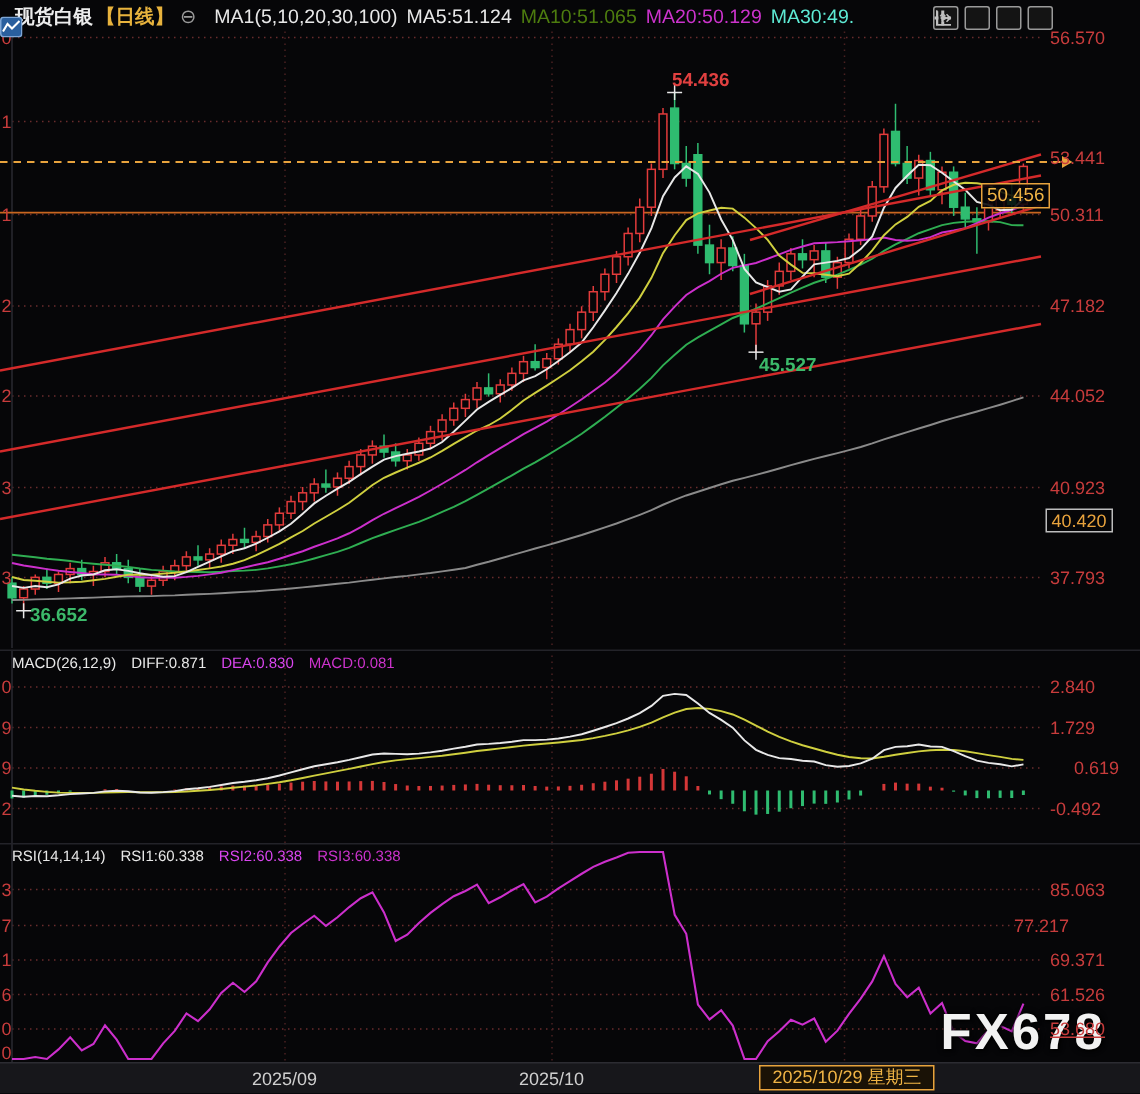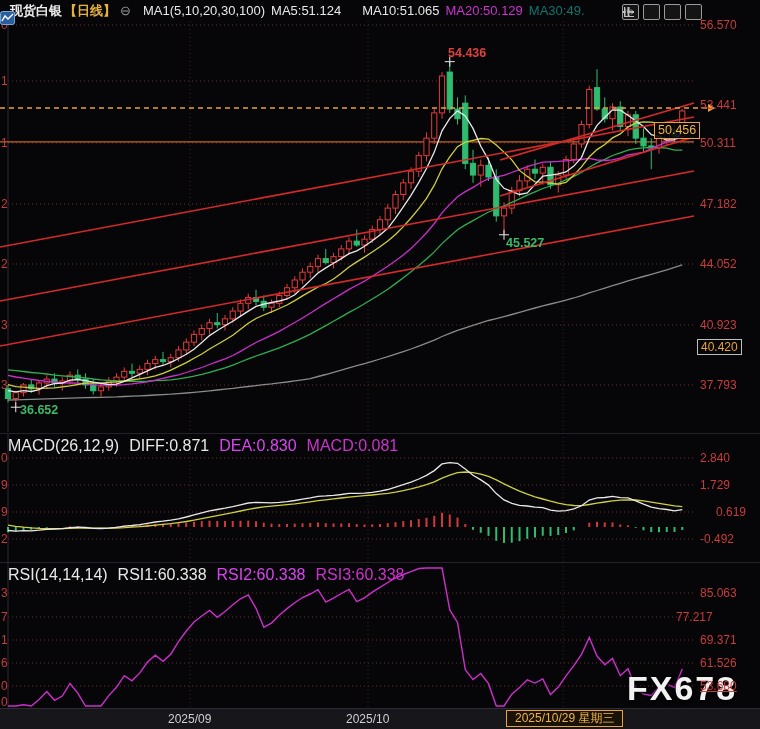--- a/index.html
+++ b/index.html
@@ -6,26 +6,26 @@
   #root{position:relative;width:760px;height:729px;background:#060608;overflow:hidden;
         font-family:"Liberation Sans", sans-serif;}
   svg{position:absolute;left:0;}
   .lbl{position:absolute;font-size:12px;line-height:14px;height:14px;color:#c83c3c;z-index:3;white-space:nowrap;}
   .titlebar{position:absolute;top:0;left:0;width:760px;height:21px;z-index:5;display:flex;align-items:center;gap:6px;padding-left:10px;font-size:13px;}
   .t-sym{color:#ececec;font-weight:bold;}
   .t-per{color:#e8b33d;font-weight:bold;}
   .t-coll{color:#9a9a9a;font-size:13px;}
   .t-ma{color:#e8e8e8;}
   .t-ma5{color:#e8e8e8;}
-  .t-ma10{color:#e5e5e5;margin-left:15px;}
+  .t-ma10{color:#4d7c0f;}
   .t-ma20{color:#cc33cc;}
-  .t-ma30{color:#0f766e;}
+  .t-ma30{color:#5eead4;}
   .toolicons{position:absolute;right:58px;top:4px;display:flex;gap:4px;z-index:6;}
   .tico{width:15px;height:14px;border:1px solid #9a9a9a;border-radius:2px;background:#141414;display:flex;align-items:center;justify-content:center;}
-  .hdr{position:absolute;left:8px;z-index:4;font-size:16px;display:flex;gap:10px;white-space:nowrap;}
+  .hdr{position:absolute;left:8px;z-index:4;font-size:10px;display:flex;gap:10px;white-space:nowrap;}
   .hw{color:#e8e8e8;} .hy{color:#d946ef;} .hm{color:#cc33cc;}
   .pricetag{position:absolute;z-index:4;border:1px solid #e8a33d;color:#f0b445;background:rgba(6,6,8,.88);
             font-size:12.5px;padding:0 3px;height:15px;line-height:15px;}
   .alttag{position:absolute;z-index:4;border:1px solid #bdbdbd;color:#e8a33d;background:#060608;
           font-size:12px;padding:0 3px;height:14px;line-height:14px;}
   .watermark{position:absolute;left:627px;top:669px;z-index:2;color:#f2f2f2;font-size:34px;font-weight:bold;letter-spacing:2px;
              text-shadow:0 0 4px #000,1px 1px 2px #000;}
   .xaxisbar{position:absolute;left:0;top:708px;width:760px;height:21px;background:#17171b;border-top:1px solid #2c2c32;z-index:5;}
   .xmonth{position:absolute;top:3px;font-size:12px;color:#cfcfcf;}
   .xdate{position:absolute;top:1px;border:1px solid #e8a33d;color:#f0b445;font-size:12px;height:15px;line-height:15px;padding:0 8px;background:#1a1206;}

